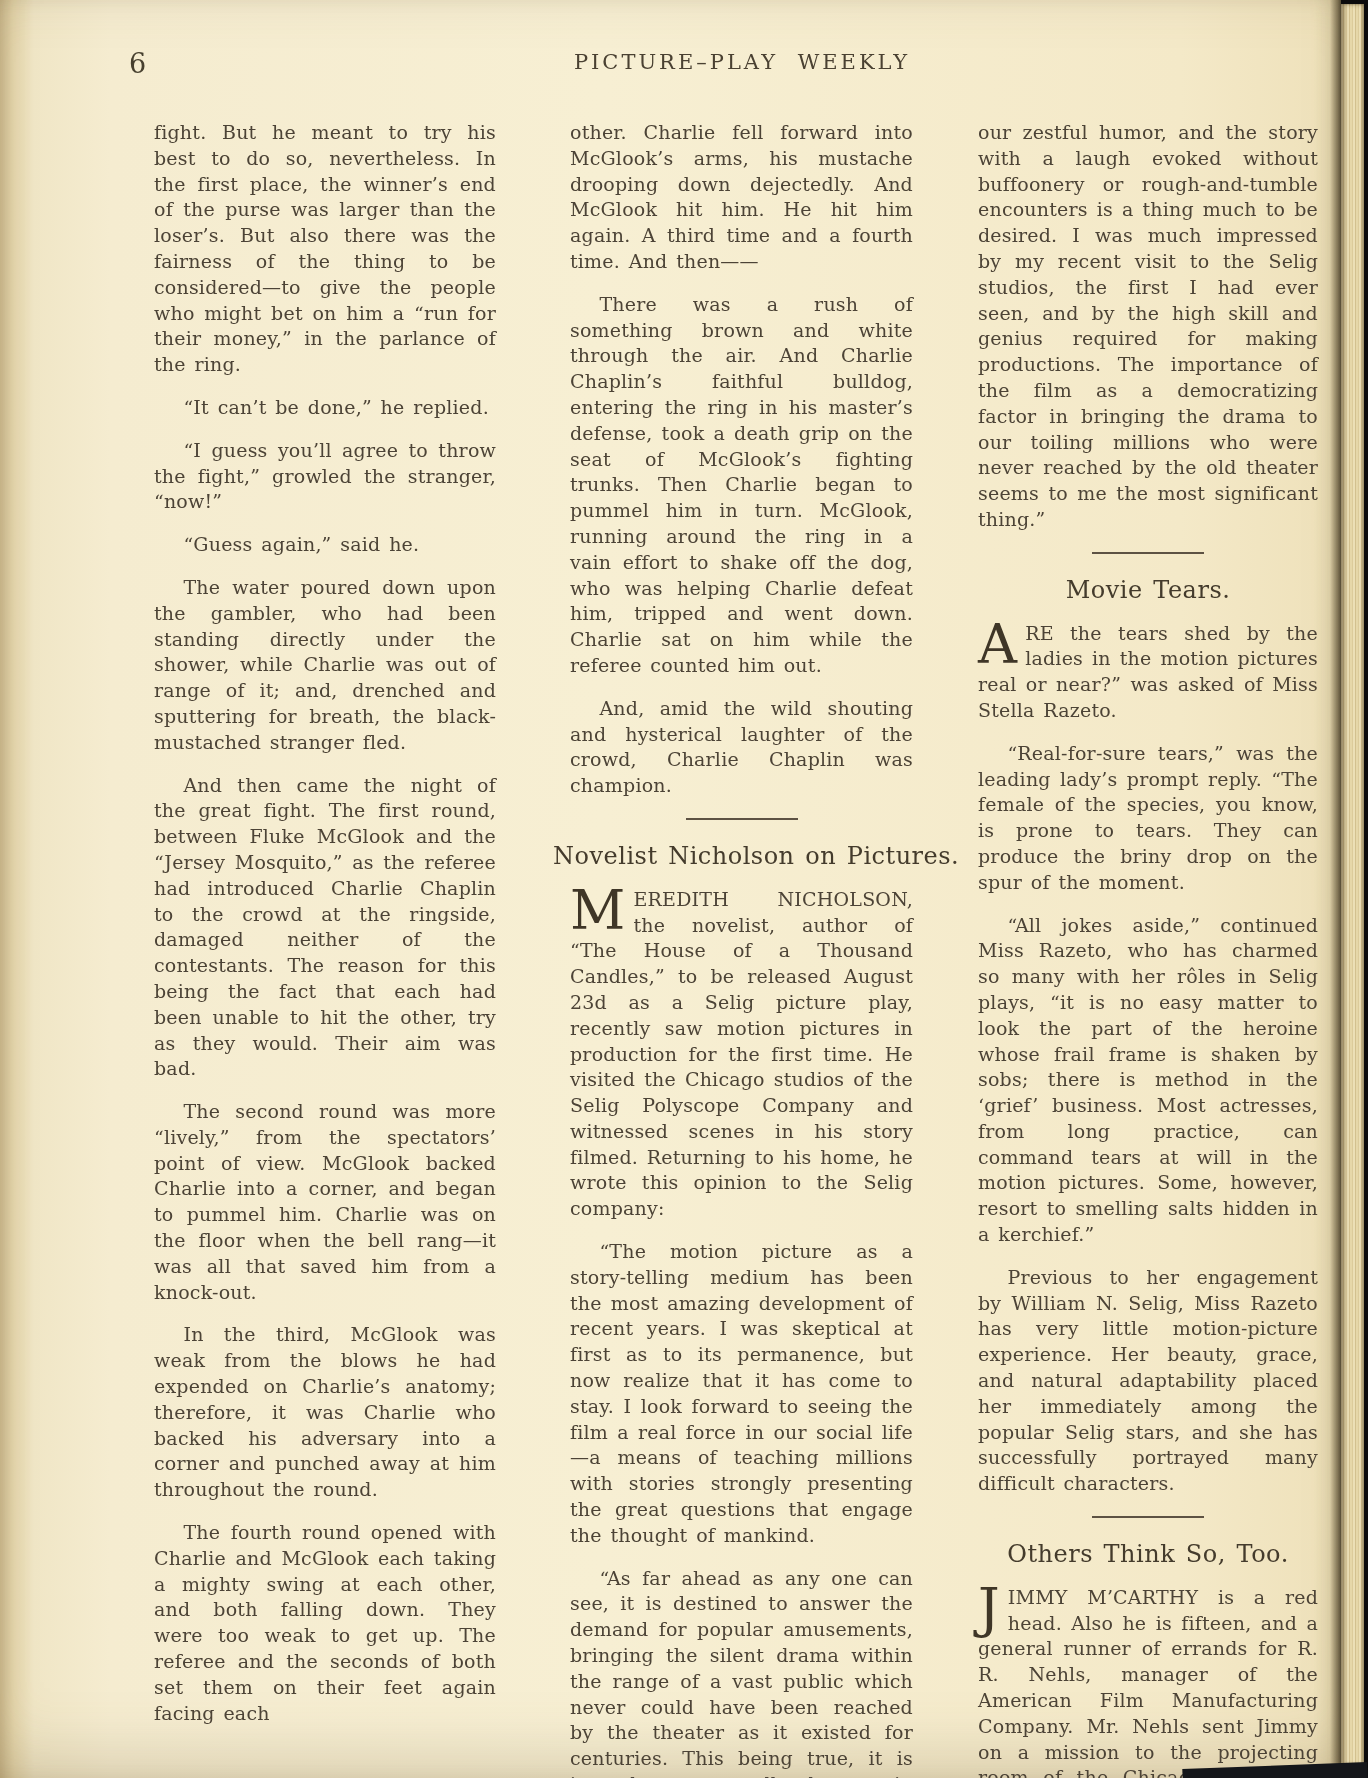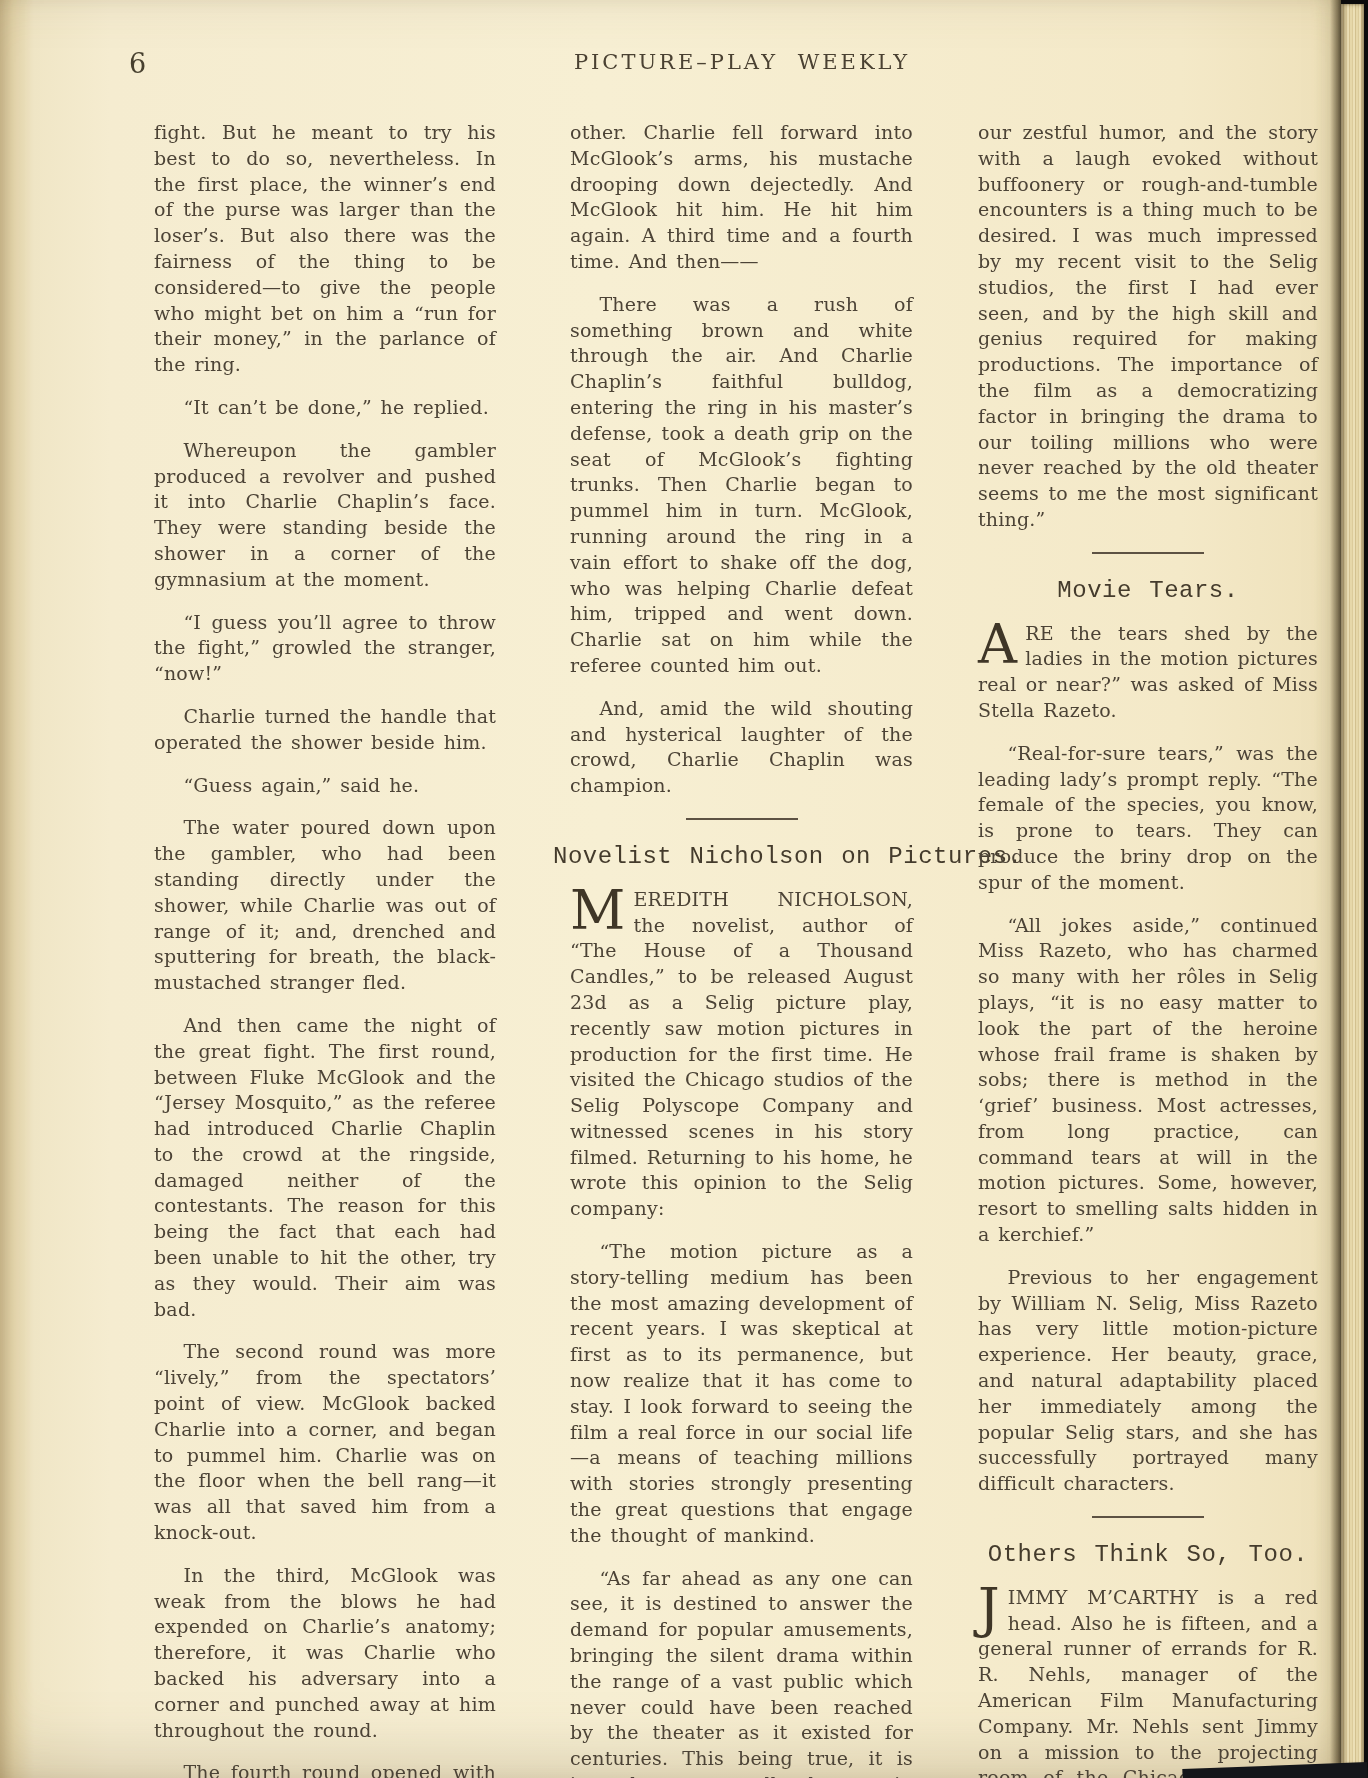--- a/index.html
+++ b/index.html
@@ -58,37 +58,35 @@
     font-size:54px;line-height:42px;height:46px;
     padding:3px 8px 0 0;color:#3f3627;
   }
   .rule{
     width:112px;margin:19px auto 0 auto;height:0;
     border-top:2px solid #5d5243;
   }
   .heading{
     margin:24px 0 10px 0;
     font-size:24px;font-weight:normal;letter-spacing:.5px;
-    text-align:center;color:#443b2c;white-space:nowrap;font-family:Liberation Mono, monospace;
+    text-align:center;color:#443b2c;white-space:nowrap;
   }
 </style>
 </head>
 <body>
 
 <div class="page">
 
   <div class="folio">6</div>
   <div class="masthead">PICTURE–PLAY WEEKLY</div>
 
   <div class="col col-1">
     <p class="cont">fight.  But he meant to try his best to do so, nevertheless.  In the first place, the winner’s end of the purse was larger than the loser’s.  But also there was the fairness of the thing to be considered—to give the people who might bet on him a “run for their money,” in the parlance of the ring.</p>
     <p>“It can’t be done,” he replied.</p>
-    <p>Whereupon the gambler produced a revolver and pushed it into Charlie Chaplin’s face.  They were standing beside the shower in a corner of the gymnasium at the moment.</p>
     <p>“I guess you’ll agree to throw the fight,” growled the stranger, “now!”</p>
-    <p>Charlie turned the handle that operated the shower beside him.</p>
     <p>“Guess again,” said he.</p>
     <p>The water poured down upon the gambler, who had been standing directly under the shower, while Charlie was out of range of it; and, drenched and sputtering for breath, the black-mustached stranger fled.</p>
     <p>And then came the night of the great fight.  The first round, between Fluke McGlook and the “Jersey Mosquito,” as the referee had introduced Charlie Chaplin to the crowd at the ringside, damaged neither of the contestants.  The reason for this being the fact that each had been unable to hit the other, try as they would.  Their aim was bad.</p>
     <p>The second round was more “lively,” from the spectators’ point of view.  McGlook backed Charlie into a corner, and began to pummel him.  Charlie was on the floor when the bell rang—it was all that saved him from a knock-out.</p>
     <p>In the third, McGlook was weak from the blows he had expended on Charlie’s anatomy; therefore, it was Charlie who backed his adversary into a corner and punched away at him throughout the round.</p>
     <p>The fourth round opened with Charlie and McGlook each taking a mighty swing at each other, and both falling down.  They were too weak to get up.  The referee and the seconds of both set them on their feet again facing each</p>
   </div>
 
   <div class="col col-2">
     <p class="cont">other.  Charlie fell forward into McGlook’s arms, his mustache drooping down dejectedly.  And McGlook hit him.  He hit him again.  A third time and a fourth time.  And then——</p>

